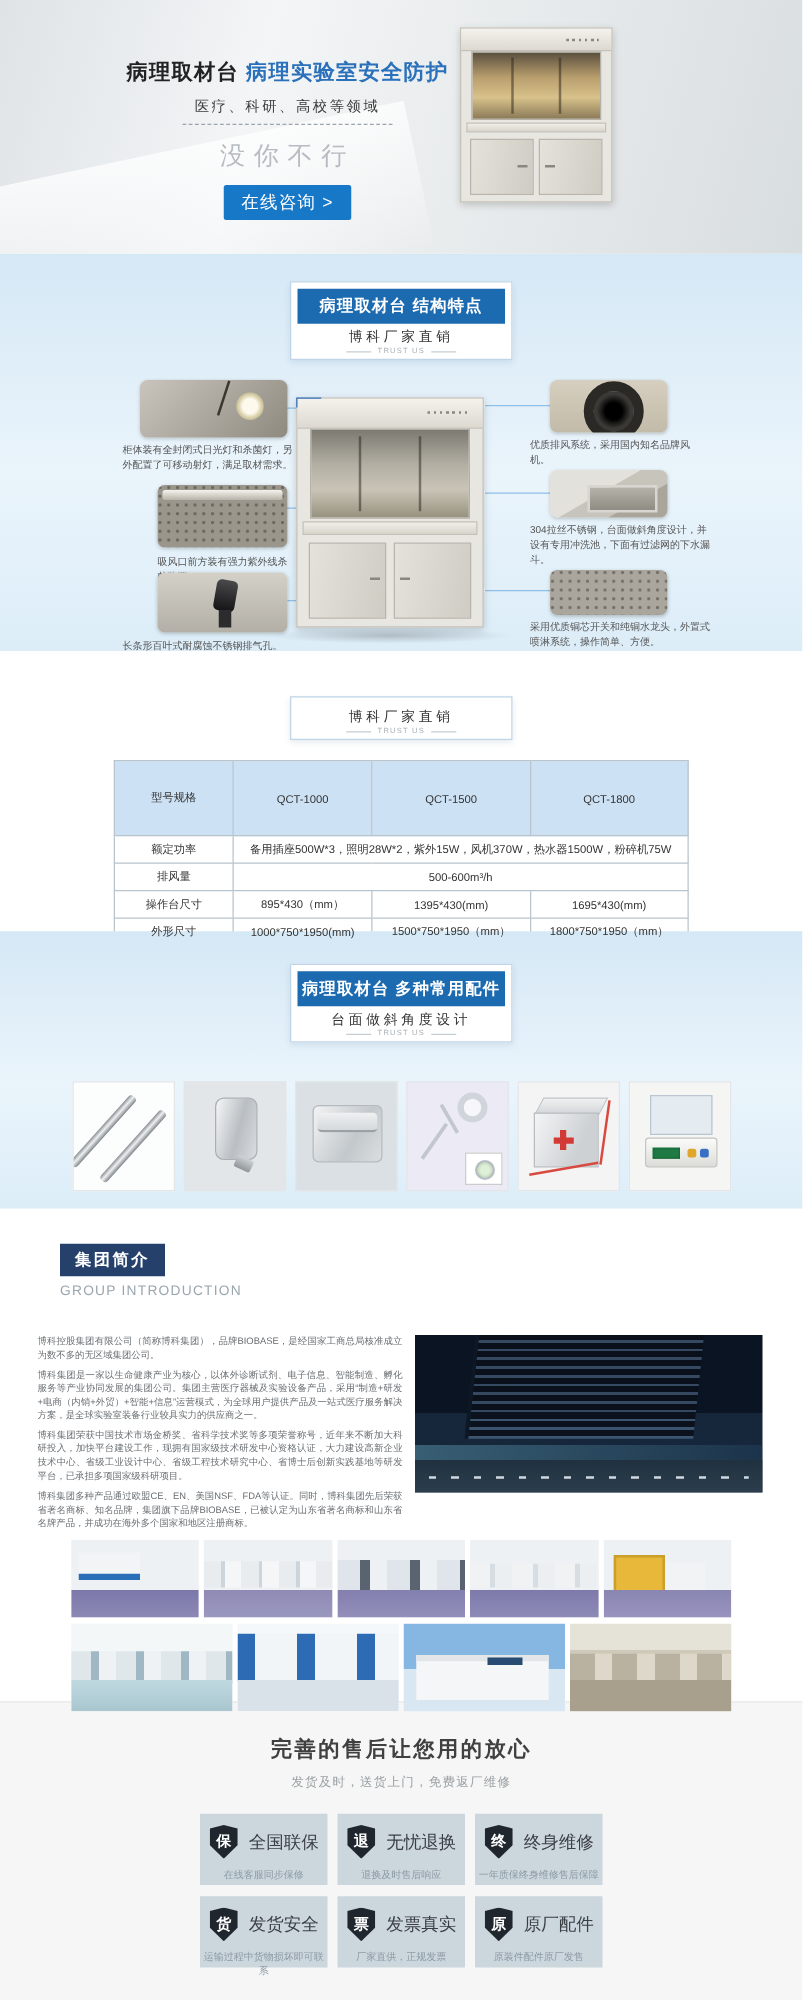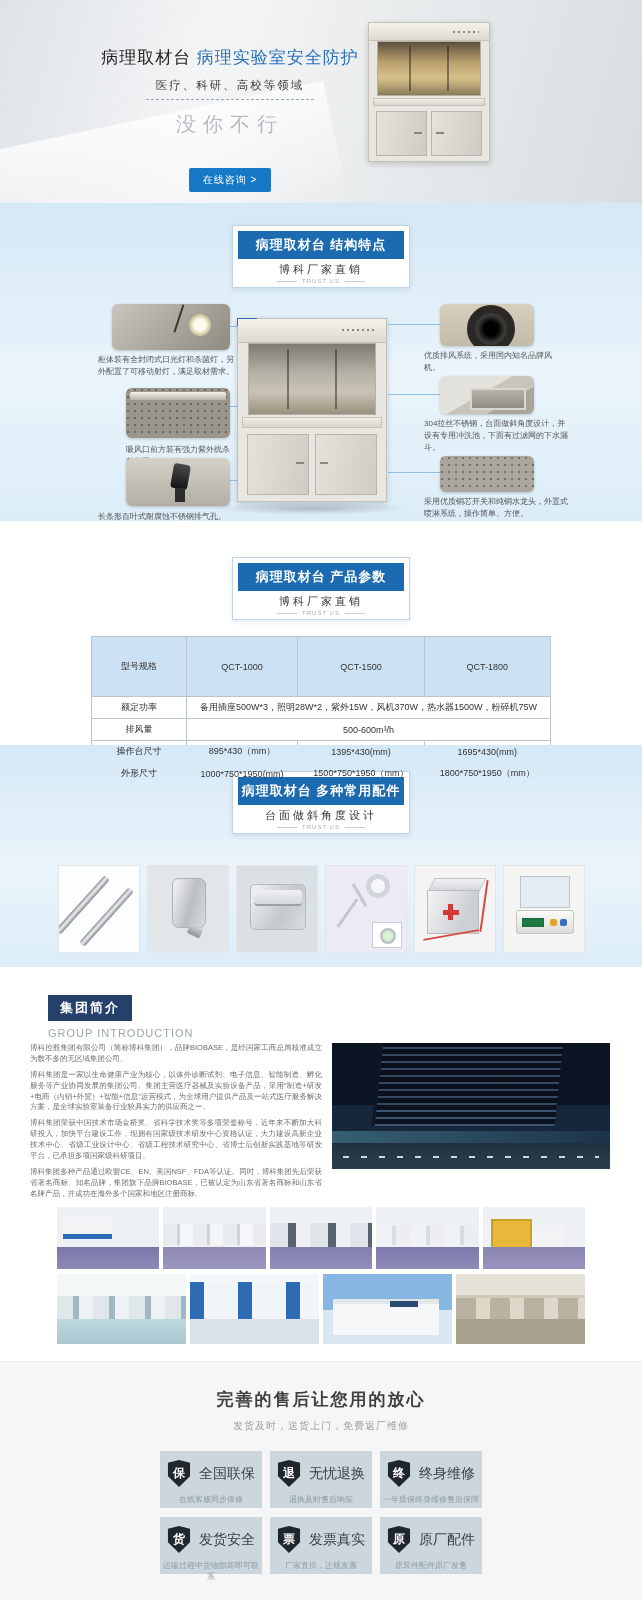--- a/index.html
+++ b/index.html
@@ -5,28 +5,28 @@
   * { margin:0; padding:0; box-sizing:border-box; }
   body { width:642px; height:1600px; overflow:hidden; background:#fff;
          font-family:"Liberation Sans","DejaVu Sans",sans-serif; color:#333; }
 
   
   .hero { position:relative; height:203px;
     background:linear-gradient(105deg,#dfe3e6 0%,#f3f5f6 32%,#e9eced 58%,#d8dde0 100%); overflow:hidden; }
   .hero::before { content:""; position:absolute; left:-80px; bottom:-40px; width:420px; height:120px;
     background:linear-gradient(rgba(255,255,255,.75),rgba(255,255,255,0)); transform:rotate(-12deg); }
   .hero-text { position:absolute; left:92px; top:46px; width:276px; text-align:center; }
-  .hero-title { font-size:17px; font-weight:normal; letter-spacing:1px; }
+  .hero-title { font-size:17px; font-weight:bold; letter-spacing:1px; }
   .hero-title .blk { color:#1f2averaged933; color:#222; }
   .hero-title .blu { color:#2a70ba; }
   .hero-sub { display:inline-block; margin-top:9px; font-size:11.5px; color:#3a3a3a; letter-spacing:2px;
     padding:0 10px 6px; border-bottom:1px dashed #9aa5ad; }
   .hero-slogan { margin-top:11px; font-size:20px; letter-spacing:7px; color:#b7bcc2;
     font-family:"DejaVu Serif",serif; }
-  .hero-cta { display:inline-block; margin-top:30px; background:#1878c8; color:#fff; font-size:10px;
+  .hero-cta { display:inline-block; margin-top:10px; background:#1878c8; color:#fff; font-size:14px;
     padding:5px 14px; border-radius:2px; cursor:pointer; letter-spacing:1px; }
 
   
   .cabinet { position:absolute; display:flex; flex-direction:column;
     background:#e8e6e0; border:1px solid #c4c1ba; box-shadow:0 2px 6px rgba(0,0,0,.18); }
   .cab-top { height:13%; background:linear-gradient(#f4f2ec,#ddd9d1); border-bottom:1px solid #c4c1ba; position:relative; }
   .cab-dots { position:absolute; right:8%; top:45%; width:22%; height:2px;
     background:repeating-linear-gradient(90deg,#8a8780 0 2px,transparent 2px 5px); }
   .cab-win { flex:0 0 40%; margin:0 7%; border:1px solid #b5b1a7; position:relative; }
   .warm .cab-win { background:linear-gradient(#5a4f3e,#b99f6e 38%,#d8c18b 68%,#8a7a57); }
@@ -133,21 +133,21 @@
     background:linear-gradient(#fbfbfa,#dcdcd8); }
   .acc6 .disp { left:18px; top:52px; width:22px; height:9px; background:#1f7a43; box-shadow:inset 0 0 2px #0c4d27; }
   .acc6 .btn1 { left:46px; top:53px; width:7px; height:7px; background:#e0a62c; border-radius:2px; }
   .acc6 .btn2 { left:56px; top:53px; width:7px; height:7px; background:#3a6fc4; border-radius:2px; }
 
   
   .sec-group { height:394px; background:#fff; padding:28px 30px 0; }
   .group-title { display:inline-block; background:#24406b; color:#fff; font-size:13px; font-weight:bold;
     padding:4px 12px; margin-left:18px; letter-spacing:2px; }
   .group-en { margin-left:18px; margin-top:6px; font-size:11px; color:#9aa6ae; letter-spacing:1px; }
-  .group-body { position:relative; margin-top:4px; height:158px; overflow:hidden; }
+  .group-body { position:relative; margin-top:29px; height:158px; overflow:hidden; }
   .group-paras { width:292px; font-size:7.5px; line-height:1.45; color:#6a6f73; text-align:justify; }
   .group-paras p { margin-bottom:5px; }
   .night { position:absolute; right:2px; top:-26px; width:278px; height:152px; overflow:hidden;
     background:linear-gradient(#0b1422 0 58%,#16273c 58% 100%); }
   .night .bld { position:absolute; left:16%; top:16%; width:66%; height:56%; transform:skewX(-6deg);
     border-left:3px solid #0e1824;
     background:repeating-linear-gradient(0deg, rgba(120,160,200,.38) 0 2px, rgba(10,16,26,.92) 2px 7px); }
   .night .glow { position:absolute; bottom:17%; left:0; right:0; height:8%;
     background:linear-gradient(90deg, rgba(90,150,170,.5), rgba(40,80,110,.3)); }
   .night .road { position:absolute; bottom:0; left:0; right:0; height:17%;
@@ -287,21 +287,20 @@
     <div class="thumb t-sink" style="left:440px; top:76px; width:94px; height:38px;"></div>
     <div class="callout" style="left:424px; top:118px; width:144px;">304拉丝不锈钢，台面做斜角度设计，并设有专用冲洗池，下面有过滤网的下水漏斗。</div>
 
     <div class="thumb t-perf dots" style="left:440px; top:156px; width:94px; height:36px;"></div>
     <div class="callout" style="left:424px; top:196px; width:144px;">采用优质铜芯开关和纯铜水龙头，外置式喷淋系统，操作简单、方便。</div>
   </div>
 </div>
 
 <div class="sec-params">
   <div class="header-box">
-    <div class="bar">病理取材台 产品参数</div>
     <div class="sub">博科厂家直销</div>
     <div class="en">TRUST US</div>
   </div>
   <table class="ptable">
     <thead>
       <tr>
         <th>型号规格</th>
         <th>QCT-1000</th>
         <th>QCT-1500</th>
         <th>QCT-1800</th>

